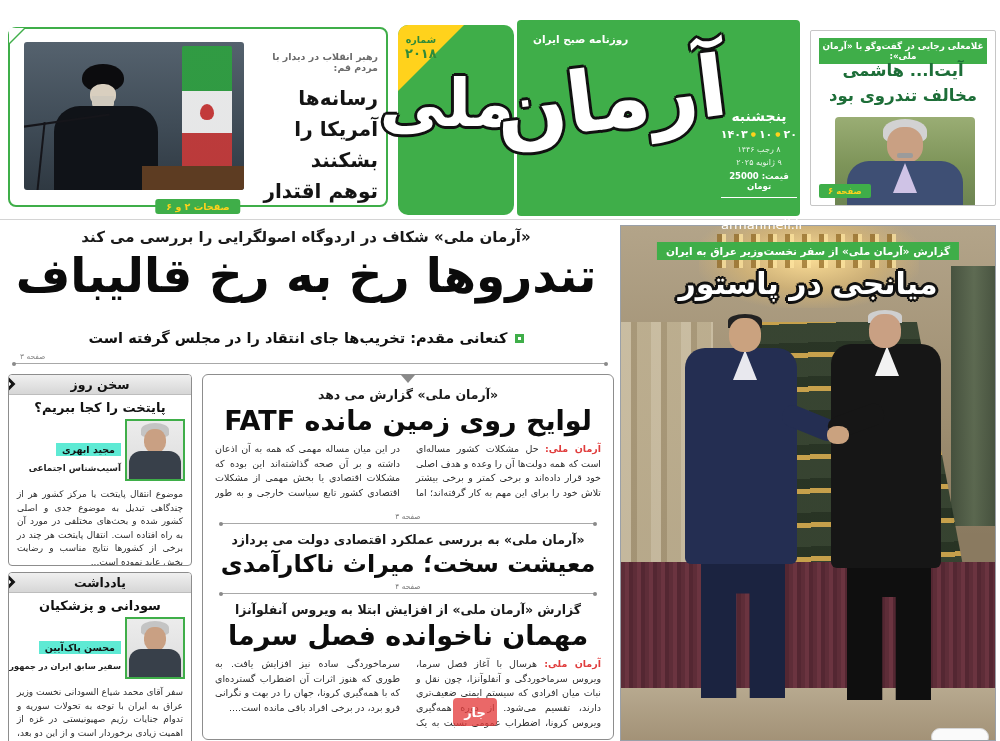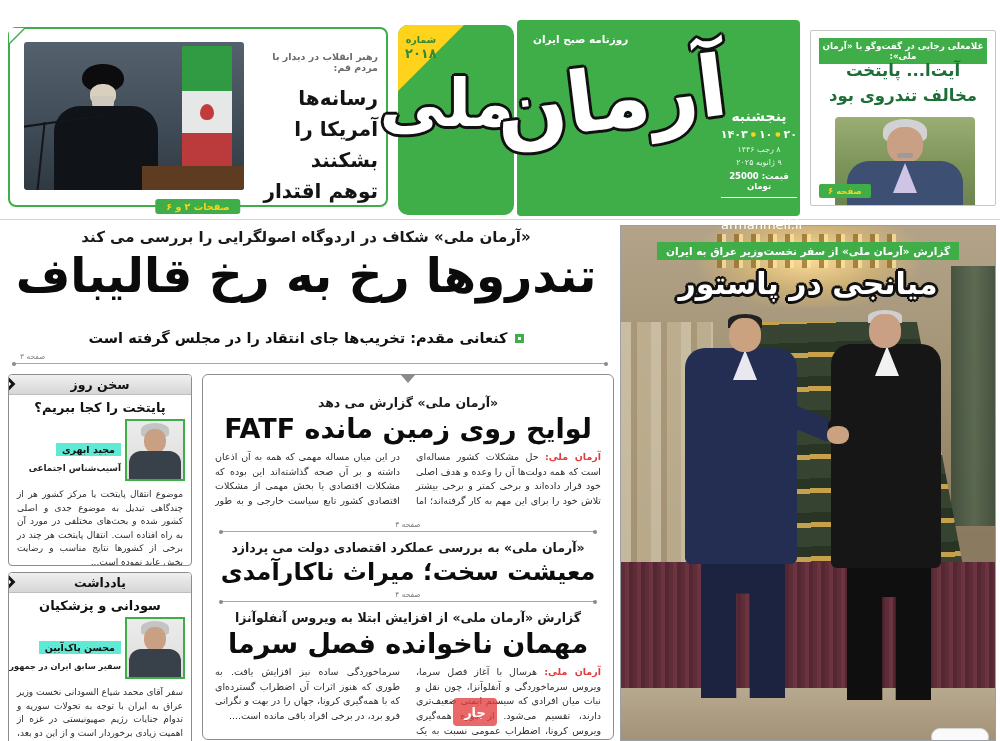--- a/index.html
+++ b/index.html
@@ -183,21 +183,21 @@
       <div class="dsmall">۸ رجب ۱۴۴۶</div>
       <div class="dsmall">۹ ژانویه ۲۰۲۵</div>
       <div class="dprice">قیمت: 25000 تومان</div>
       <div class="site">armanmeli.ir</div>
     </div>
   </div>
 
   <div class="abs tr-box">
     <div class="tr-label">غلامعلی رجایی در گفت‌وگو با «آرمان ملی»:</div>
     <div class="tr-headline">
-      <span>آیت‌ا... پایتخت</span>
+      <span>آیت‌ا... هاشمی</span>
       <span>مخالف تندروی بود</span>
     </div>
     <div class="tr-photo">
       <div class="tr-hair"></div>
       <div class="tr-face"></div>
       <div class="tr-mustache"></div>
       <div class="tr-suit"></div>
       <div class="tr-shirt"></div>
     </div>
     <div class="tr-badge">صفحه ۶</div>
@@ -271,21 +271,21 @@
       </div>
       <div class="sb-tag">محسن پاک‌آیین</div>
       <div class="sb-role" style="font-size:8.2px;">سفیر سابق ایران در جمهوری آذربایجان</div>
     </div>
     <div class="sb-body">سفر آقای محمد شیاع السودانی نخست وزیر عراق به ایران با توجه به تحولات سوریه و تدوام جنایات رژیم صهیونیستی در غزه از اهمیت زیادی برخوردار است و از این دو بعد، سفری حائز اهمیت برای دو کشور است و باید این سفر را مورد تحلیل قرار داد.</div>
   </div>
 
   <div class="abs center-box">
     <div class="pointer"></div>
 
-    <div class="art" style="margin-top:20px;">
+    <div class="art" style="margin-top:12px;">
       <div class="art-kicker">«آرمان ملی» گزارش می دهد</div>
       <div class="art-headline h-lg">لوایح روی زمین مانده FATF</div>
       <div class="art-body b1">
         <span class="lead-in">آرمان ملی:</span>
         <span>حل مشکلات کشور مساله‌ای است که همه دولت‌ها آن را وعده و هدف اصلی خود قرار داده‌اند و برخی کمتر و برخی بیشتر تلاش خود را برای این مهم به کار گرفته‌اند؛ اما در این میان مساله مهمی که همه به آن اذعان داشته و بر آن صحه گذاشته‌اند این بوده که مشکلات اقتصادی یا بخش مهمی از مشکلات اقتصادی کشور تابع سیاست خارجی و به طور مشخص حل مساله تحریم‌ها است. در چنین شرایطی هر دولتی که بتواند با ساز و کاری مشخص تحریم‌ها را حل و فصل کند به واقع می‌تواند ادعای حل مشکلات اقتصادی را نیز داشته باشد.</span>
       </div>
       <div class="art-ref">صفحه ۳</div>
       <div class="art-rule rule"></div>
     </div>
 

